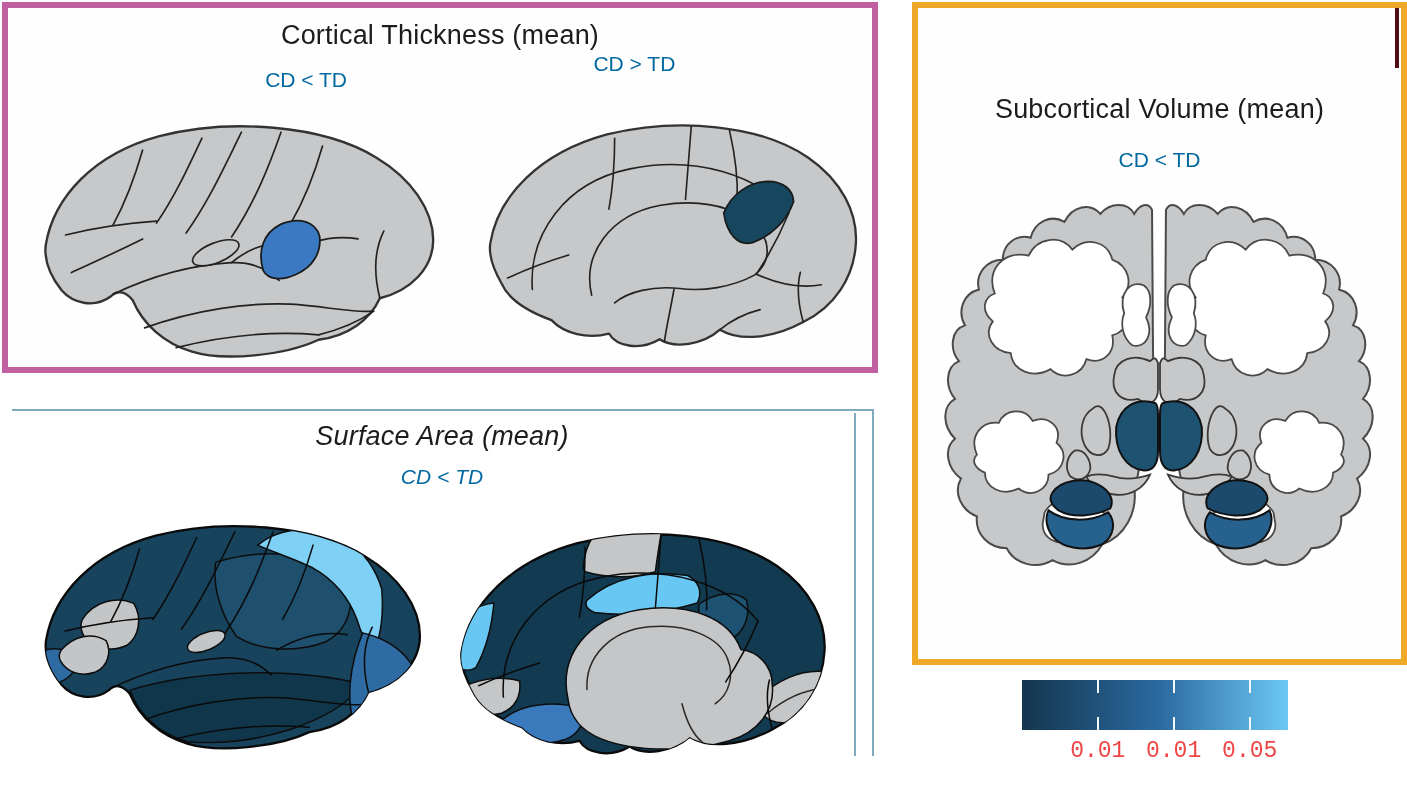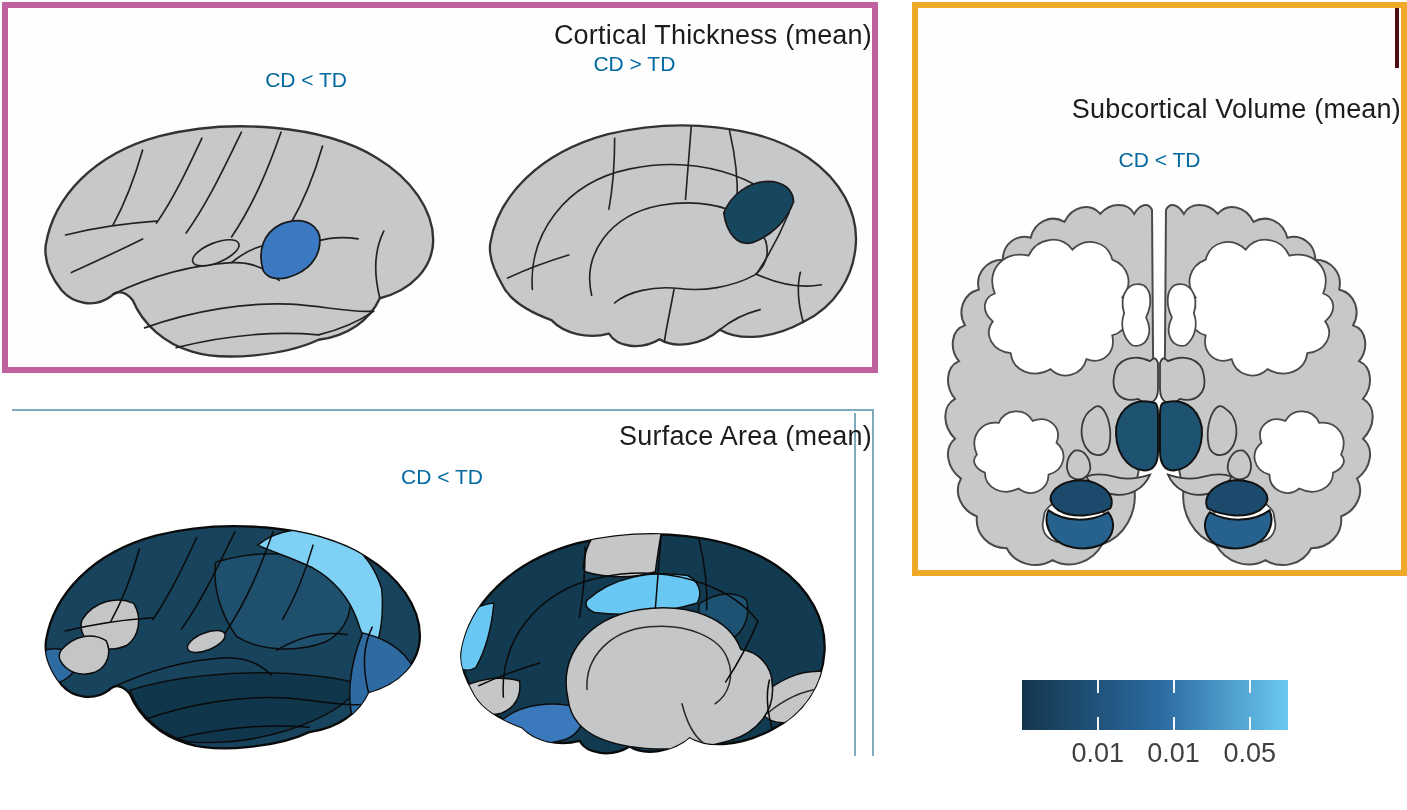--- a/index.html
+++ b/index.html
@@ -1,34 +1,34 @@
 <!DOCTYPE html>
 <html><head>
 <meta charset="utf-8">
 <style>
   html,body{margin:0;padding:0;background:#ffffff;}
   body{width:1407px;height:810px;position:relative;overflow:hidden;
        font-family:"Liberation Sans", sans-serif;color:#1e1e1e;}
   .panel{position:absolute;background:#fefefe;box-sizing:border-box;}
   #panel-cortical{left:2px;top:2px;width:876px;height:371px;border:6px solid #c0609f;}
   #panel-surface{left:12px;top:409px;width:862px;height:347px;
-                 border-top:2px solid #7fa9bc;border-right:2px solid #7fa9bc;background:transparent;}
+                 border-top:2px solid #7fa9bc;border-right:2px solid #7fa9bc;background:transparent;font-style:italic;}
   #surface-inner-line{position:absolute;right:16px;top:2px;width:2px;height:343px;background:#7fa9bc;}
-  #panel-subcortical{left:912px;top:2px;width:495px;height:574px;border:6px solid #efa928;}
-  .fig-title{position:absolute;left:0;width:100%;text-align:right;
+  #panel-subcortical{left:912px;top:2px;width:495px;height:663px;border:6px solid #efa928;}
+  .fig-title{position:absolute;left:0;width:100%;text-align:center;
              font-size:27px;letter-spacing:.2px;color:#1c1c1c;}
   .contrast{position:absolute;font-size:21px;color:#0369a1;transform:translateX(-50%);white-space:nowrap;}
   svg{position:absolute;}
   
   #colorbar-wrap{position:absolute;left:104px;top:672px;width:266px;height:96px;}
   #colorbar{position:absolute;left:0;top:0;width:266px;height:50px;
             background:linear-gradient(90deg,#14364d 0%,#2b6aa1 52%,#6cc8f2 100%);}
   .cb-tick{position:absolute;width:2px;height:13px;background:#f2f7fa;transform:translateX(-50%);}
   .cb-tick.top{top:0;} .cb-tick.bot{bottom:0;}
-  .cb-label{position:absolute;top:58px;transform:translateX(-50%);font-size:27px;color:#404040;}
+  .cb-label{position:absolute;top:58px;transform:translateX(-50%);font-size:23px;color:#ef4444;font-family:Liberation Mono, monospace;}
   #maroon-line{position:absolute;right:2px;top:0;width:4px;height:60px;background:#4e0d10;}
 </style>
 </head>
 <body>
 
 <div class="panel" id="panel-cortical">
   <div class="fig-title" style="top:12px">Cortical Thickness (mean)</div>
   <div class="contrast" style="left:34.5%;top:60px">CD &lt; TD</div>
   <div class="contrast" style="left:72.5%;top:44px">CD &gt; TD</div>
 

